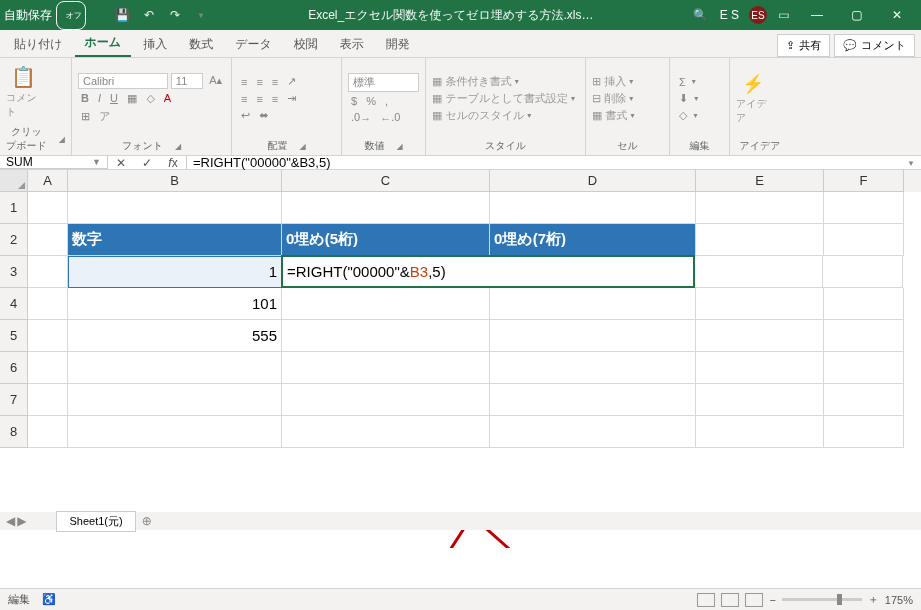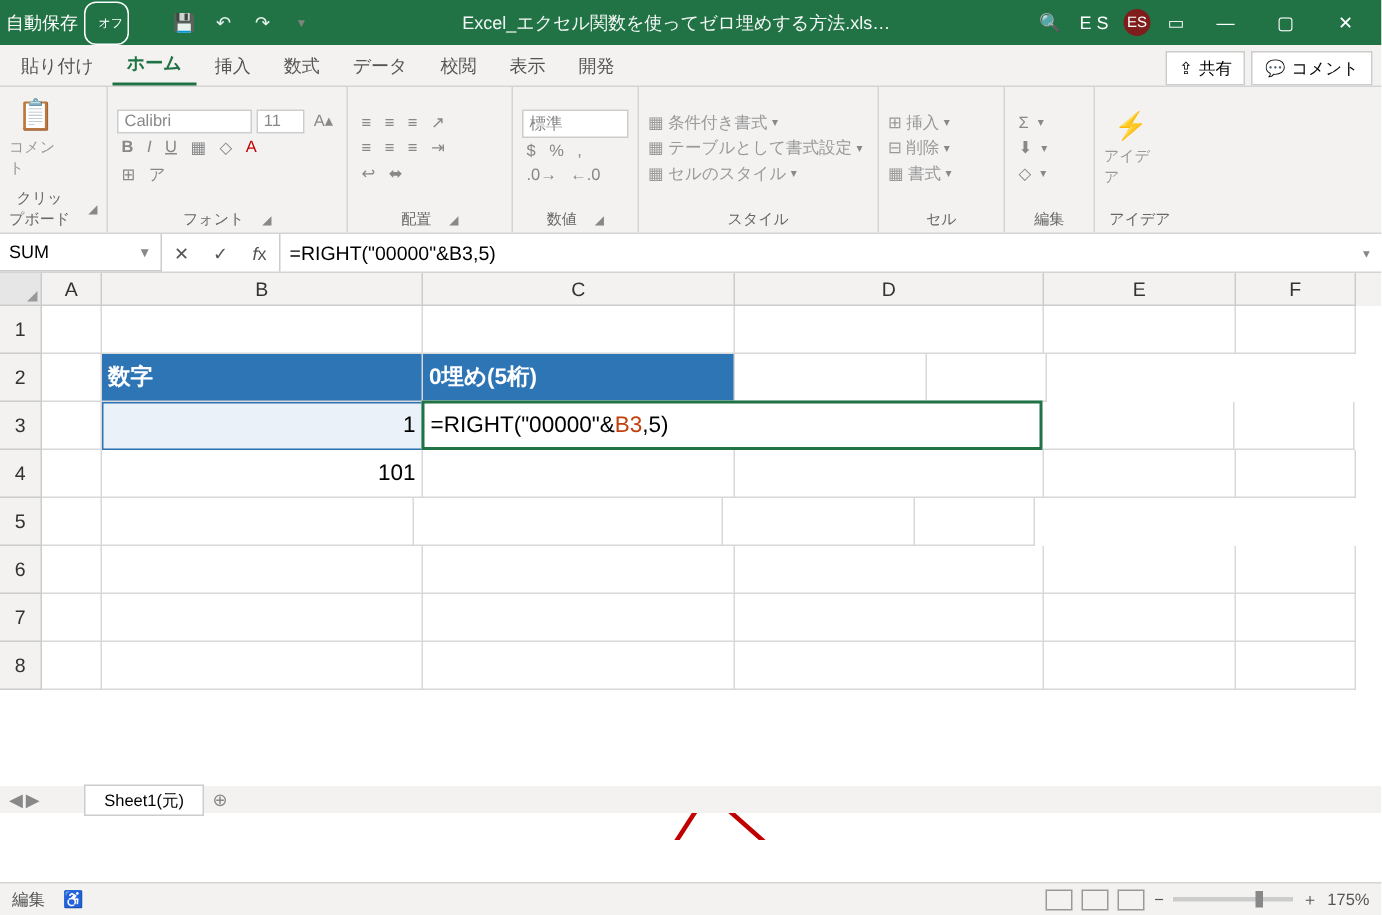--- a/index.html
+++ b/index.html
@@ -26,21 +26,21 @@
 .group { border-right: 1px solid #d4d4d4; padding: 2px 6px; display: flex; flex-direction: column; justify-content: space-between; }
 .group-label { text-align: center; font-size: 10px; color: #666; padding-top: 2px; display: flex; justify-content: center; align-items: center; gap: 12px; }
 .group-body { flex: 1; display: flex; flex-direction: column; justify-content: center; color: #999; }
 .rbtn { display: inline-flex; align-items: center; justify-content: center; padding: 1px 3px; color: #888; font-size: 11px; }
 .row { display: flex; align-items: center; gap: 3px; margin: 1px 0; }
 .big { width: 36px; height: 44px; display: flex; flex-direction: column; align-items: center; justify-content: center; gap: 2px; }
 .sel { border: 1px solid #ccc; background: #fff; padding: 1px 4px; font-size: 11px; color: #888; }
 .tri { font-size: 8px; color: #888; }
 
 
-.fbar { height: 26px; display: flex; align-items: stretch; border-bottom: 1px solid #d4d4d4; }
+.fbar { height: 14px; display: flex; align-items: stretch; border-bottom: 1px solid #d4d4d4; }
 .namebox { width: 108px; border: 1px solid #ccc; border-top: none; border-left: none; display: flex; align-items: center; padding: 0 6px; font-size: 12px; }
 .namebox .dd { margin-left: auto; color: #888; font-size: 9px; }
 .fbar-btns { display: flex; align-items: center; border-right: 1px solid #ccc; }
 .fbar-btn { width: 26px; display: flex; align-items: center; justify-content: center; color: #555; }
 .formula { flex: 1; display: flex; align-items: center; padding: 0 6px; font-size: 13px; }
 .expand { width: 20px; display: flex; align-items: center; justify-content: center; color: #888; font-size: 9px; }
 
 
 .grid-wrap { position: relative; height: 378px; overflow: hidden; background: #fff; }
 .col-heads { display: flex; height: 22px; background: #f3f2f1; }
@@ -321,20 +321,21 @@
         <div class="c wD"></div>
         <div class="c wE"></div>
         <div class="c wF"></div>
       </div>
 
     <div class="r">
       <div class="rh">2</div>
       <div class="c wA"></div>
       <div class="c wB hdr-cell">数字</div>
       <div class="c wC hdr-cell">0埋め(5桁)</div>
+      <div class="c wD hdr-cell">0埋め(7桁)</div>
       <div class="c wE"></div>
         <div class="c wF"></div>
     </div>
 
     <div class="r">
       <div class="rh">3</div>
       <div class="c wA"></div>
       <div class="c wB right-align sel-b3">1</div>
       <div class="c editing active-cell" style="width:414px;position:relative;z-index:2">
         <span>=RIGHT("00000"&amp;</span>
@@ -351,20 +352,21 @@
       <div class="c wB right-align">101</div>
       <div class="c wC"></div>
         <div class="c wD"></div>
         <div class="c wE"></div>
         <div class="c wF"></div>
     </div>
 
     <div class="r">
       <div class="rh">5</div>
       <div class="c wA"></div>
+      <div class="c wB right-align">555</div>
       <div class="c wC"></div>
         <div class="c wD"></div>
         <div class="c wE"></div>
         <div class="c wF"></div>
     </div>
 
     <div class="r">
         <div class="rh">6</div>
         <div class="c wA"></div>
         <div class="c wB"></div>

